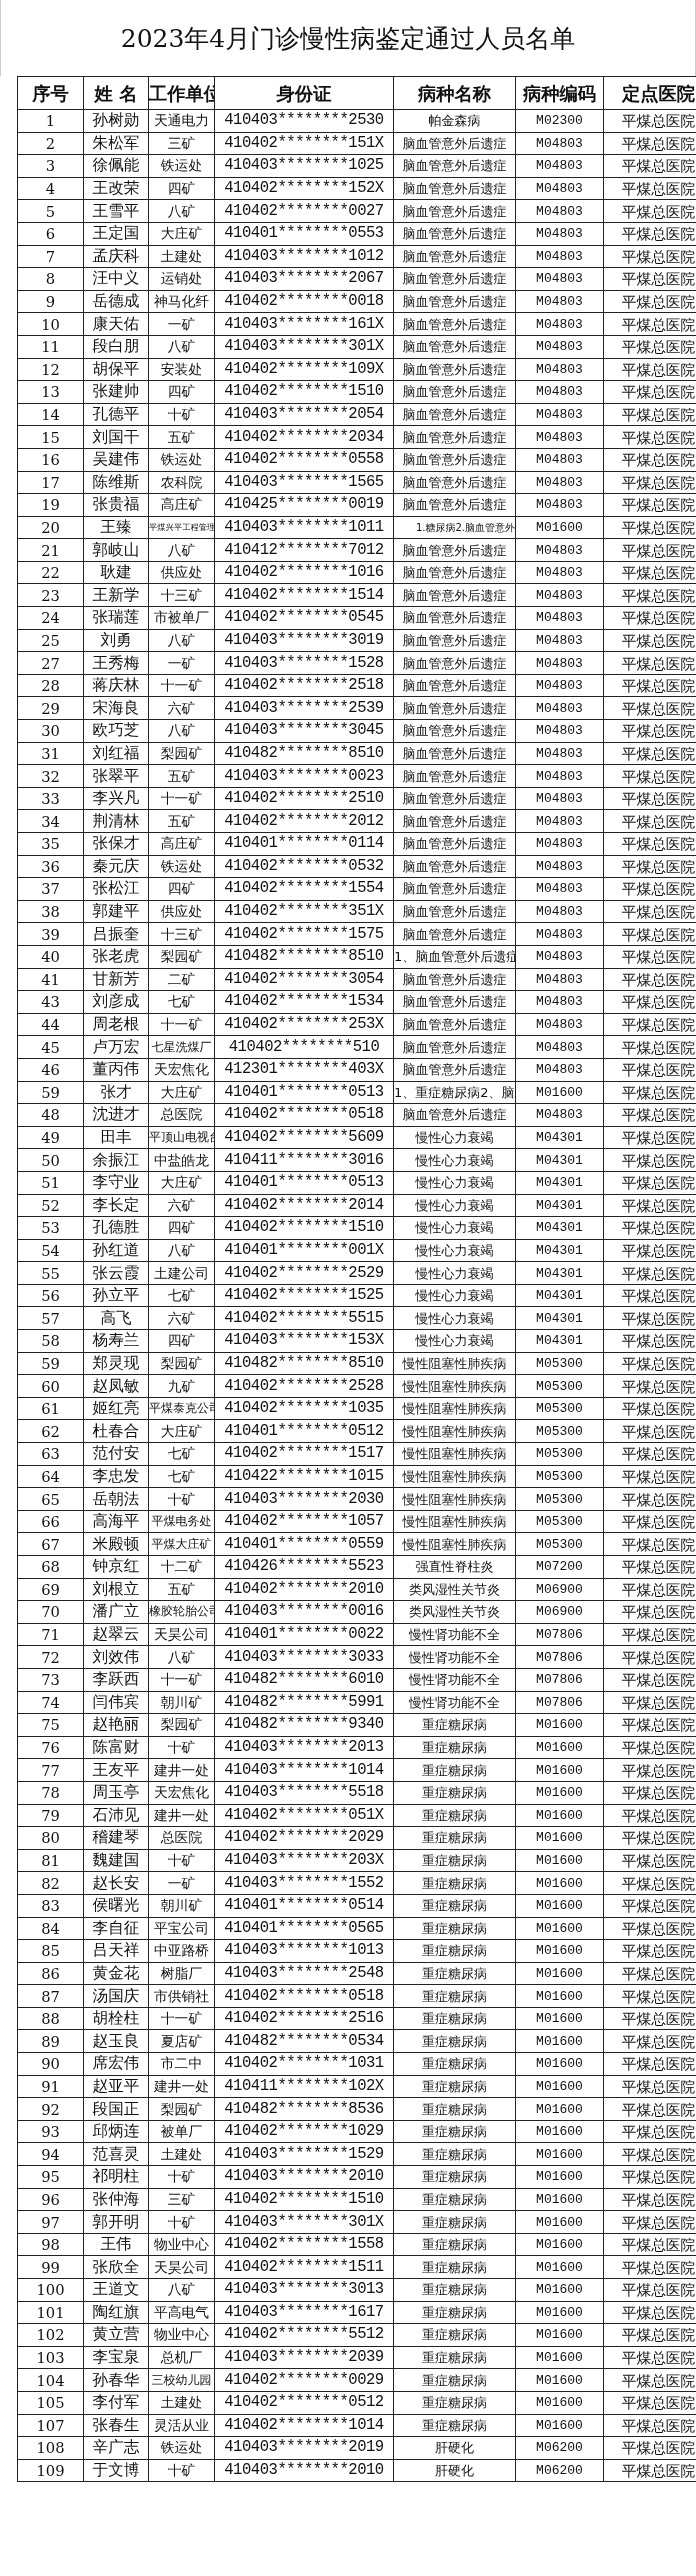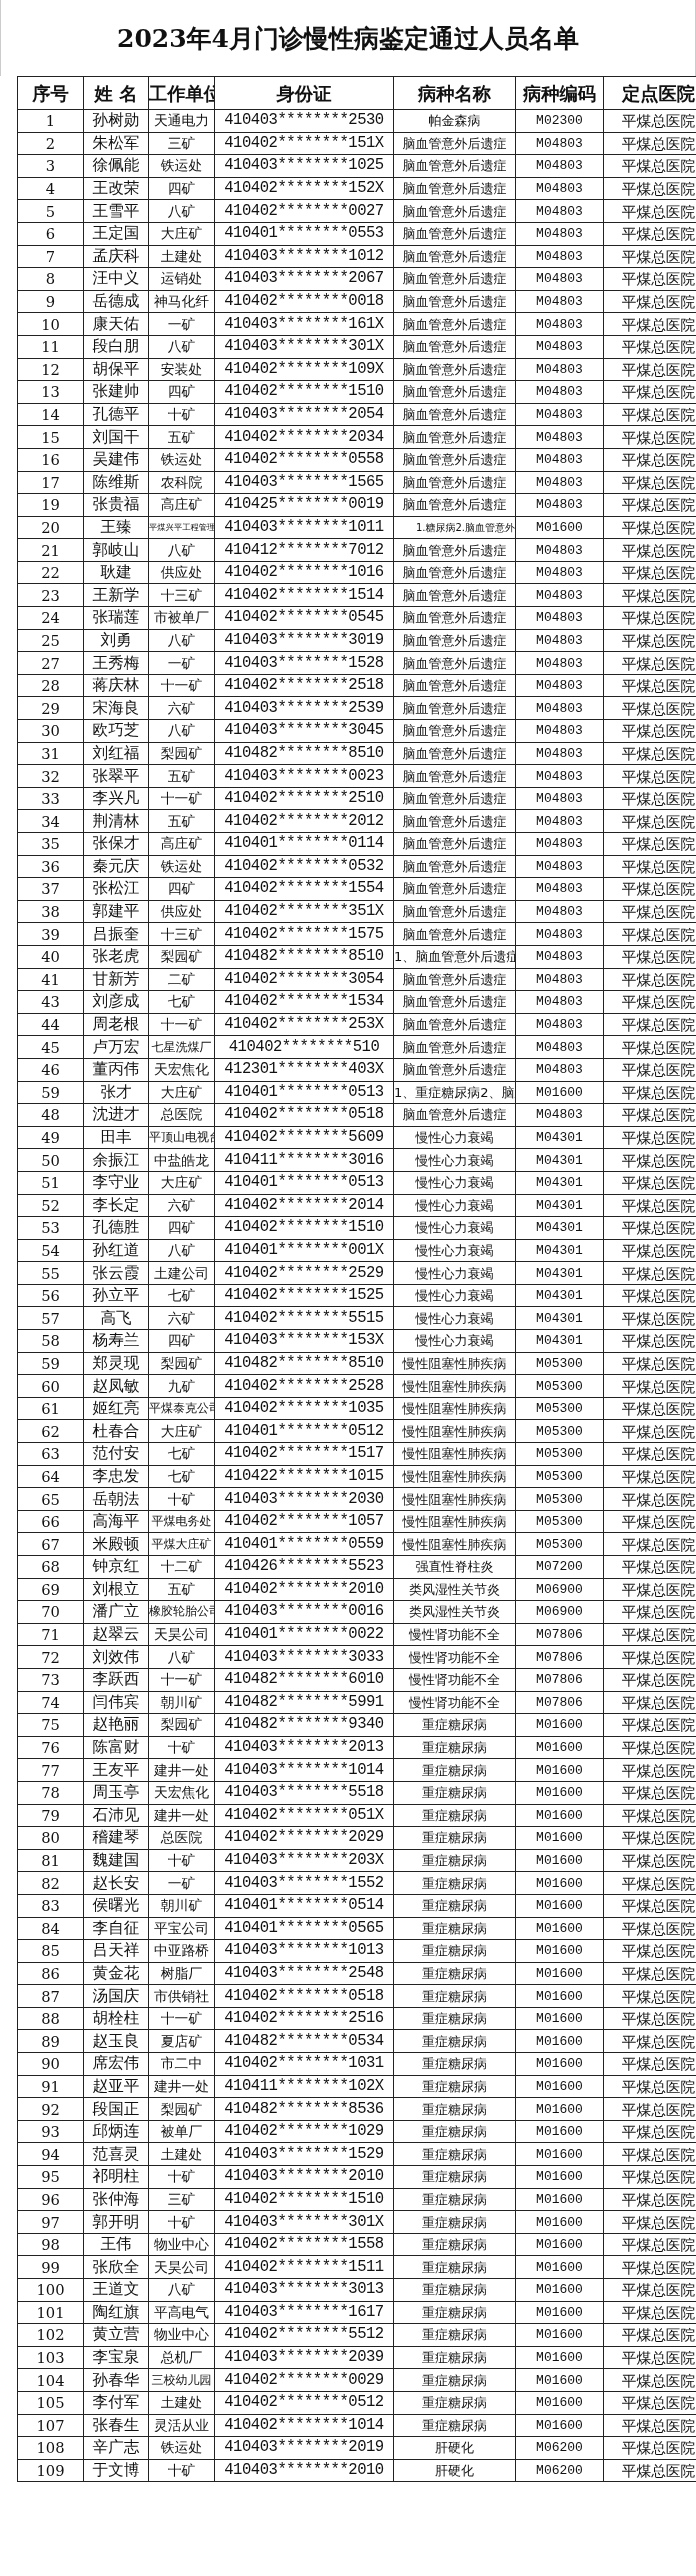--- a/index.html
+++ b/index.html
@@ -1,18 +1,18 @@
 <!DOCTYPE html>
 <html style="font-size:14.7px"><head>
 <meta charset="utf-8">
 <style>
   html, body { margin: 0; padding: 0; background: #ffffff; }
   body { width: 696px; height: 2576px; overflow: hidden; font-family: "DejaVu Serif", "Liberation Serif", serif; color: #111; }
   .sheet { position: relative; width: 696px; }
-  .title { height: 76px; display: flex; align-items: center; justify-content: center; font-size: 25px; font-weight: bold; letter-spacing: 0px; border-left: 0.9px solid #ccc; border-right: 0.9px solid #ccc; box-sizing: border-box; font-family: "DejaVu Serif", serif; }
+  .title { height: 76px; display: flex; align-items: center; justify-content: center; font-size: 25px; font-weight: normal; letter-spacing: 0px; border-left: 0.9px solid #ccc; border-right: 0.9px solid #ccc; box-sizing: border-box; font-family: "DejaVu Serif", serif; }
   table { border-collapse: collapse; width: 696px; table-layout: fixed; margin-left: 17px; }
   td, th { border: 0.9px solid #222; text-align: center; vertical-align: middle; padding: 0; white-space: nowrap; overflow: hidden; }
   th { height: 32px; font-size: 18.3px; font-weight: bold; font-family: "DejaVu Sans", sans-serif; }
   td { height: 21.6px; font-size: 15.6px; line-height: 21px; }
   col.c-no { width: 66px; }
   col.c-name { width: 65px; }
   col.c-unit { width: 66px; }
   col.c-id { width: 179px; }
   col.c-dis { width: 122px; }
   col.c-code { width: 88px; }

